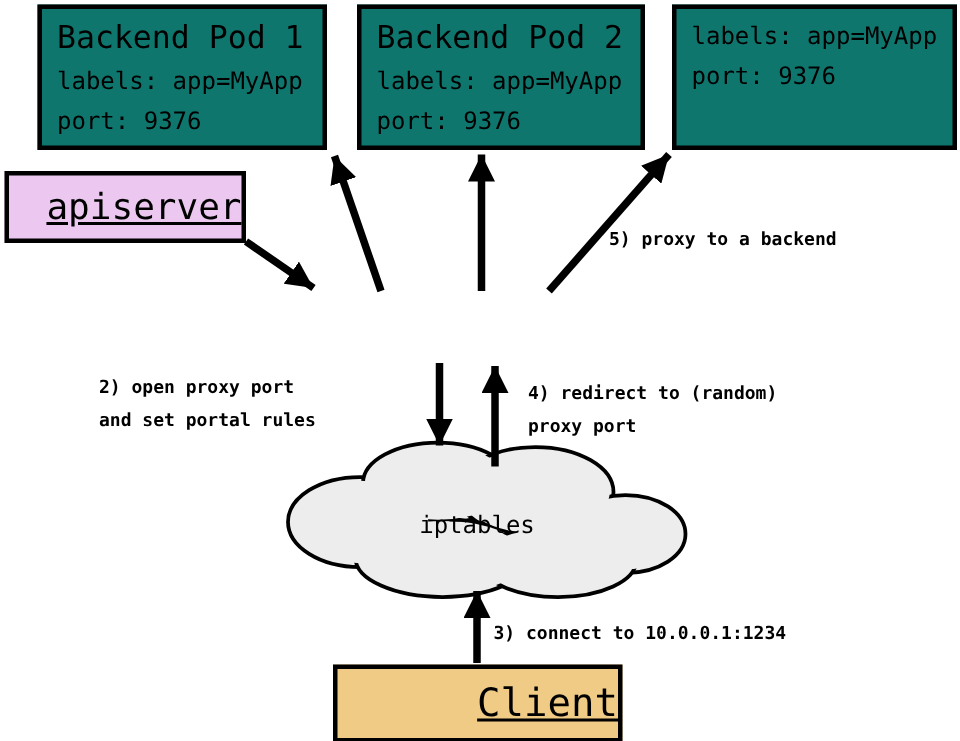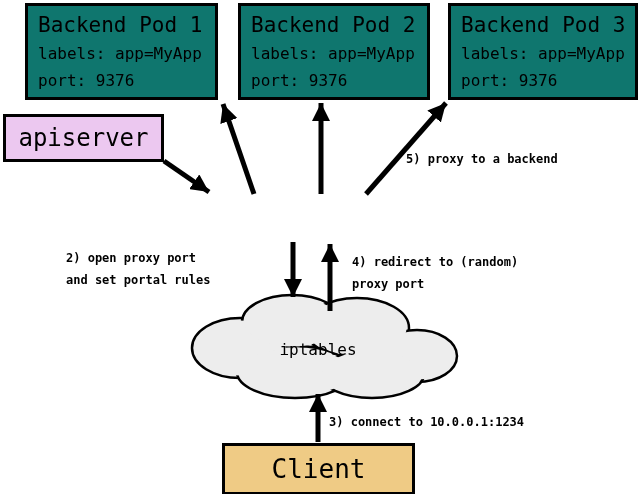--- a/index.html
+++ b/index.html
@@ -14,21 +14,21 @@
 
   
   .pod { background:#0f766e; padding:4px 10px; }
   .pod .pod-title { font-size:21px; line-height:30px; white-space:nowrap; }
   .pod .pod-line  { font-size:16px; line-height:27px; white-space:nowrap; }
   .pod1 { left:25px;  top:3px; width:193px; height:97px; }
   .pod2 { left:238px; top:3px; width:192px; height:97px; }
   .pod3 { left:448px; top:3px; width:190px; height:97px; }
 
   
-  .node { display:flex; align-items:center; justify-content:center; white-space:nowrap; }
+  .node { display:flex; align-items:center; justify-content:flex-end; white-space:nowrap;text-decoration:underline; }
   .apiserver  { left:3px;   top:114px; width:161px; height:48px; background:#ECC8F0; font-size:24px; }
   .kubeproxy  { left:212px; top:193px; width:220px; height:50px; background:#A9E874; font-size:26px; }
   .client     { left:222px; top:443px; width:193px; height:52px; background:#EFCB85; font-size:26px; }
 
   
   .cloud-label {
     position:absolute; left:258px; top:341px; width:120px; z-index:2;
     text-align:center; font-size:16px; line-height:18px;
   }
 
@@ -97,21 +97,20 @@
     <div class="pod-title">Backend Pod 1</div>
     <div class="pod-line">labels: app=MyApp</div>
     <div class="pod-line">port: 9376</div>
   </div>
   <div class="box pod pod2">
     <div class="pod-title">Backend Pod 2</div>
     <div class="pod-line">labels: app=MyApp</div>
     <div class="pod-line">port: 9376</div>
   </div>
   <div class="box pod pod3">
-    <div class="pod-title">Backend Pod 3</div>
     <div class="pod-line">labels: app=MyApp</div>
     <div class="pod-line">port: 9376</div>
   </div>
 
   <div class="box node apiserver">
     <span>apiserver</span>
   </div>
   <div class="box node client">
     <span>Client</span>
   </div>

